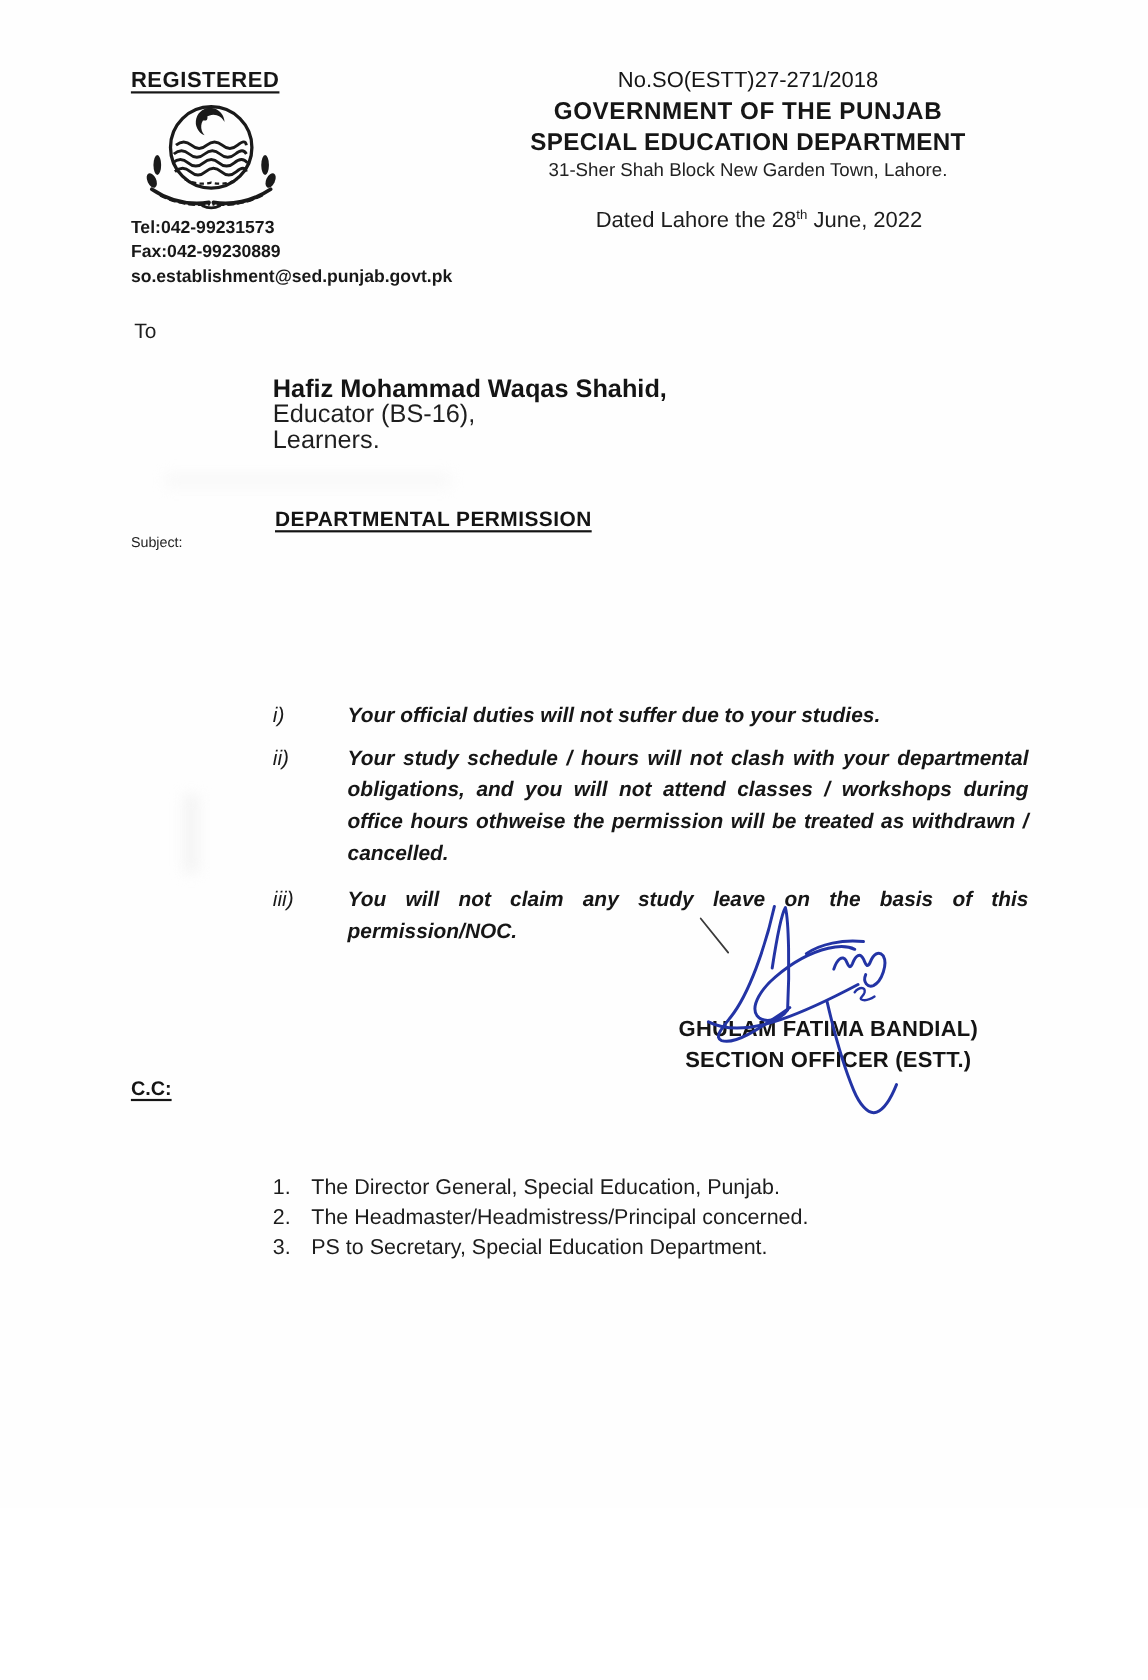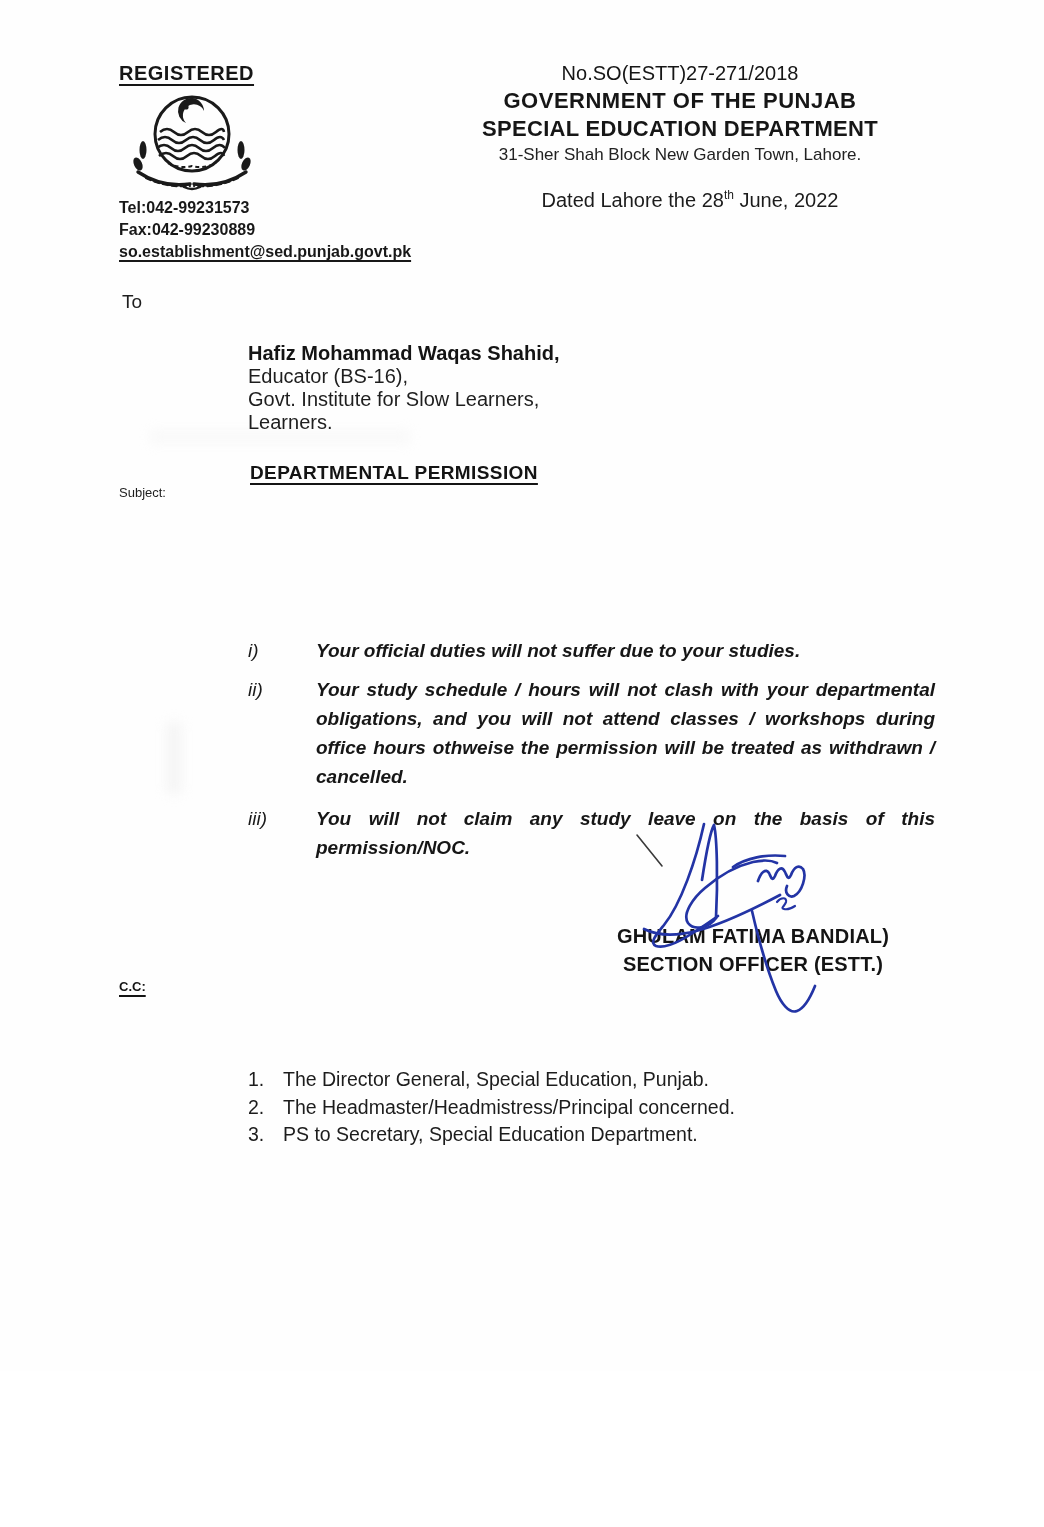--- a/index.html
+++ b/index.html
@@ -20,34 +20,34 @@
 
   
   .registered {
     position: absolute; left: 119px; top: 62px;
     font-size: 20px; font-weight: bold; color: #161616;
     letter-spacing: .5px;
     text-decoration: underline; text-decoration-thickness: 2px; text-underline-offset: 4px;
   }
   .logo { position: absolute; left: 126px; top: 92px; width: 132px; height: 102px; }
   .contact { position: absolute; left: 119px; top: 197px; font-size: 16px; font-weight: bold; color: #181818; line-height: 22px; }
-  .contact .email { text-decoration: underline; text-decoration-thickness: 2px; text-underline-offset: 3px; }
+  .contact .email { text-decoration-thickness: 2px; text-underline-offset: 3px; }
 
   
   .head-right { position: absolute; left: 430px; top: 62px; width: 500px; text-align: center; color: #161616; }
   .head-right .refno { font-size: 20px; font-weight: 500; }
   .head-right .gov { font-size: 22px; font-weight: bold; margin-top: 3px; letter-spacing: .5px; }
   .head-right .dept { font-size: 22px; font-weight: bold; margin-top: 2px; letter-spacing: .3px; }
   .head-right .addr { font-size: 17px; margin-top: 3px; color: #222; }
   .dateline { position: absolute; left: 500px; top: 188px; width: 380px; text-align: center; font-size: 20px; color: #1c1c1c; }
   .dateline sup { font-size: 12px; }
 
   
   .to { position: absolute; left: 122px; top: 291px; font-size: 19px; }
-  .recipient { position: absolute; left: 248px; top: 342px; font-size: 20px; line-height: 23px; }
+  .recipient { position: absolute; left: 248px; top: 342px; font-size: 23px; line-height: 23px; }
   .recipient .name { font-weight: bold; color: #141414; }
 
   
   .subject-label { position: absolute; left: 119px; top: 485px; font-size: 13px; }
   .subject-title {
     position: absolute; left: 250px; top: 462px;
     font-size: 19px; font-weight: bold; color: #141414; letter-spacing: .4px;
     text-decoration: underline; text-decoration-thickness: 2px; text-underline-offset: 4px;
   }
 
@@ -70,21 +70,21 @@
     text-align: justify; text-align-last: left;
   }
   .cond-row.c2 { margin-bottom: 13px; }
 
   
   .officer { position: absolute; left: 588px; top: 922px; width: 330px; text-align: center;
              font-size: 20px; font-weight: bold; color: #141414; line-height: 28px; letter-spacing: .2px; }
   .sig-svg { position: absolute; left: 600px; top: 818px; width: 300px; height: 222px; pointer-events: none; }
 
   
-  .cc-label { position: absolute; left: 119px; top: 979px; font-size: 13px; font-weight: bold; color: #141414;
+  .cc-label { position: absolute; left: 119px; top: 979px; font-size: 18px; font-weight: bold; color: #141414;
               text-decoration: underline; text-decoration-thickness: 2px; text-underline-offset: 4px; }
   .cc-intro { position: absolute; left: 280px; top: 1023px; font-size: 19.5px; }
   .cc-list { position: absolute; left: 248px; top: 1066px; font-size: 19.5px; line-height: 27.5px; color: #1c1c1c; }
   .cc-item { display: flex; }
   .cc-num { width: 35px; flex: 0 0 35px; }
 
   
   .cs-badge {
     position: absolute; left: 12px; top: 1479px; width: 40px; height: 41px;
     background: #d946ef; border-radius: 8px;
@@ -151,21 +151,20 @@
     <div class="gov">GOVERNMENT OF THE PUNJAB</div>
     <div class="dept">SPECIAL EDUCATION DEPARTMENT</div>
     <div class="addr">31-Sher Shah Block New Garden Town, Lahore.</div>
   </div>
   <div class="dateline"><span>Dated Lahore the 28</span><sup>th</sup><span> June, 2022</span></div>
 
   <div class="to">To</div>
   <div class="recipient">
     <div class="name">Hafiz Mohammad Waqas Shahid,</div>
     <div>Educator (BS-16),</div>
-    <div>Govt. Institute for Slow Learners,</div>
     <div>Learners.</div>
   </div>
 
   <div class="subject-label">Subject:</div>
   <div class="subject-title">DEPARTMENTAL PERMISSION</div>
 
 
   <div class="conditions">
     <div class="cond-row c1">
       <div class="cond-num">i)</div>

